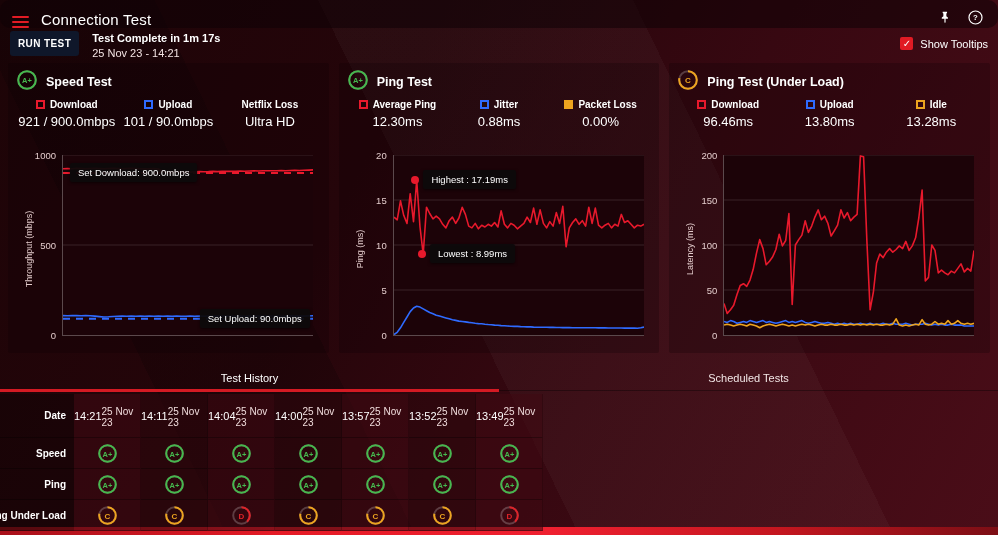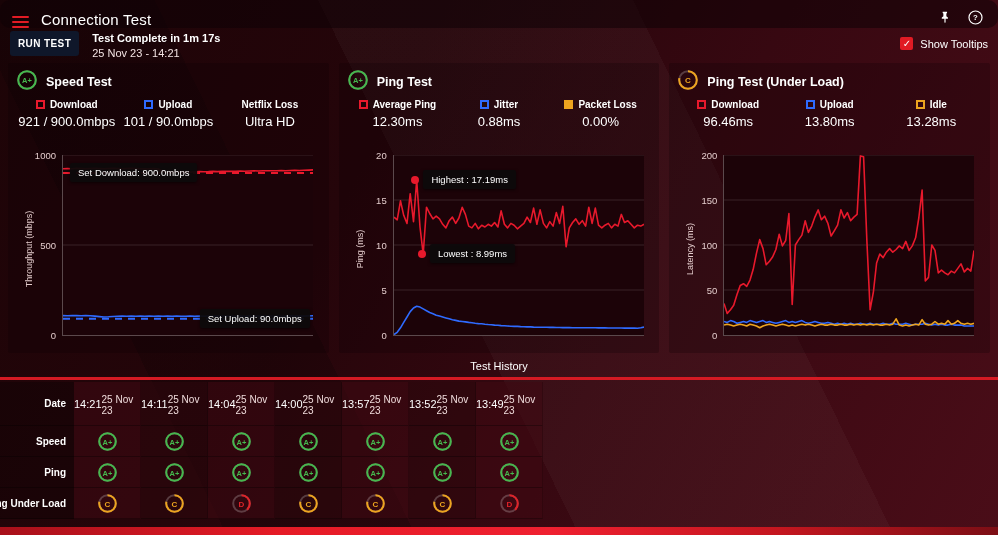--- a/index.html
+++ b/index.html
@@ -48,21 +48,21 @@
   .chart-wrap{position:relative;height:204px;}
   .plot{position:absolute;background:#1c0308;border-left:1px solid rgba(255,255,255,0.28);
     border-bottom:1px solid rgba(255,255,255,0.28);}
   .tick{position:absolute;left:0;width:40px;text-align:right;font-size:9.5px;color:#e3cccc;}
   .ylabel{position:absolute;top:50%;left:13px;transform:translate(-50%,-50%) rotate(-90deg);
     font-size:9px;color:#e3cccc;white-space:nowrap;}
   .tip{position:absolute;background:rgba(13,10,11,0.95);color:#fff;font-size:9.5px;padding:4px 8px;
     border-radius:2px;white-space:nowrap;box-shadow:0 1px 3px rgba(0,0,0,.6);z-index:5;}
   .dot{position:absolute;width:8px;height:8px;border-radius:50%;background:#e8192c;z-index:6;}
   
-  .tabs{display:flex;margin-top:0;height:25px;border-bottom:1px solid rgba(0,0,0,0.35);}
+  .tabs{display:flex;margin-top:12px;height:25px;border-bottom:1px solid rgba(0,0,0,0.35);}
   .tab{flex:1;display:flex;align-items:center;justify-content:center;font-size:11px;cursor:pointer;
     position:relative;color:#f2e6e6;}
   .tab.active{color:#fff;}
   .tab.active::after{content:"";position:absolute;left:0;right:0;bottom:-2px;height:3px;background:#d41a23;}
   
   .history{margin-top:3px;display:grid;grid-template-columns:74px repeat(7,67px);
     grid-template-rows:44px 31px 31px 31px;width:543px;}
   .h-label{display:flex;align-items:center;justify-content:flex-end;padding-right:8px;font-size:10px;
     font-weight:bold;background:rgba(20,3,6,0.55);border-bottom:1px solid rgba(0,0,0,0.3);white-space:nowrap;}
   .h-cell{display:flex;align-items:center;justify-content:center;
@@ -266,20 +266,21 @@
           <span class="tick" style="top: 93px;">100</span>
           <span class="tick" style="top: 48px; text-align: right;">150</span>
           <span class="tick" style="top: 3px;">200</span>
         </div>
     </div>
 
   </div>
 
   <div class="tabs" id="tabs">
       <div class="tab active">Test History</div>
+      <div class="tab">Scheduled Tests</div>
     </div>
 
   <div class="history" id="history">
       <div class="h-label">Date</div>
       <div class="h-cell">
         <span class="time">14:21</span>
         <span class="date">25 Nov 23</span>
       </div>
       <div class="h-cell alt">
         <span class="time">14:11</span>

